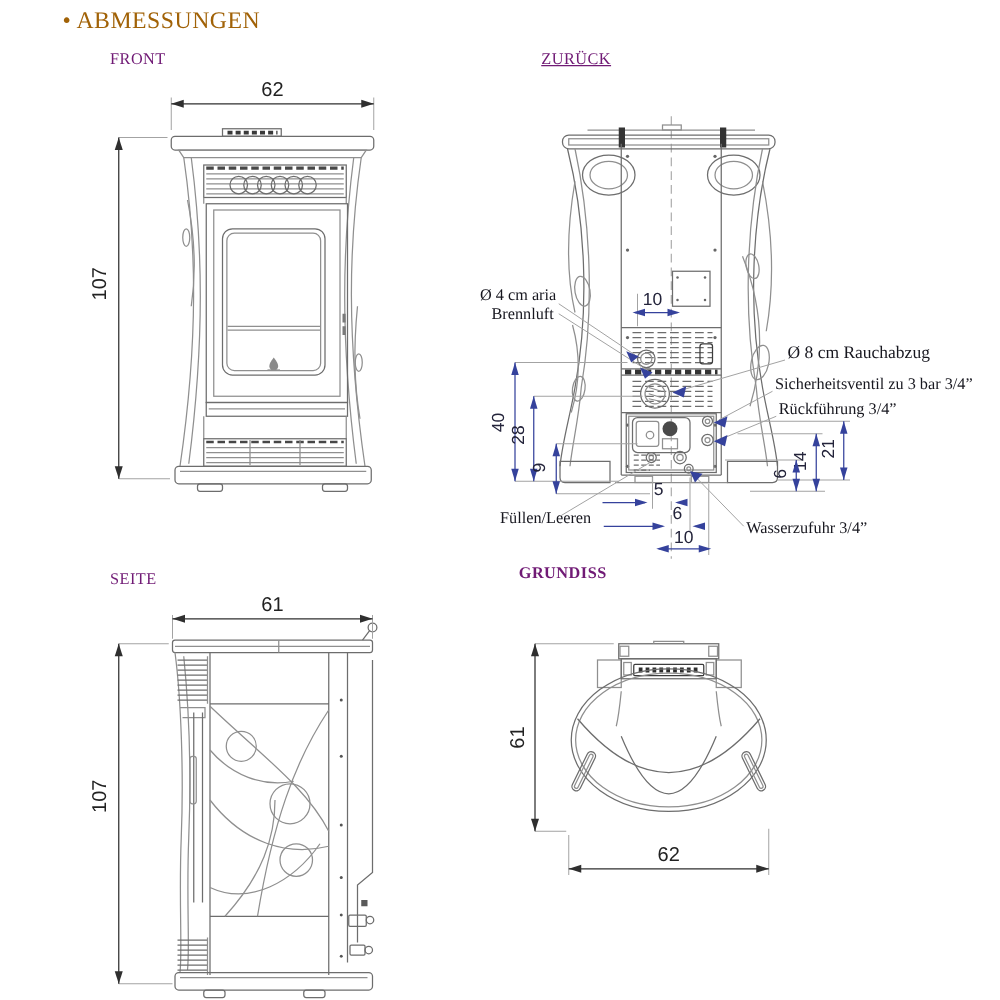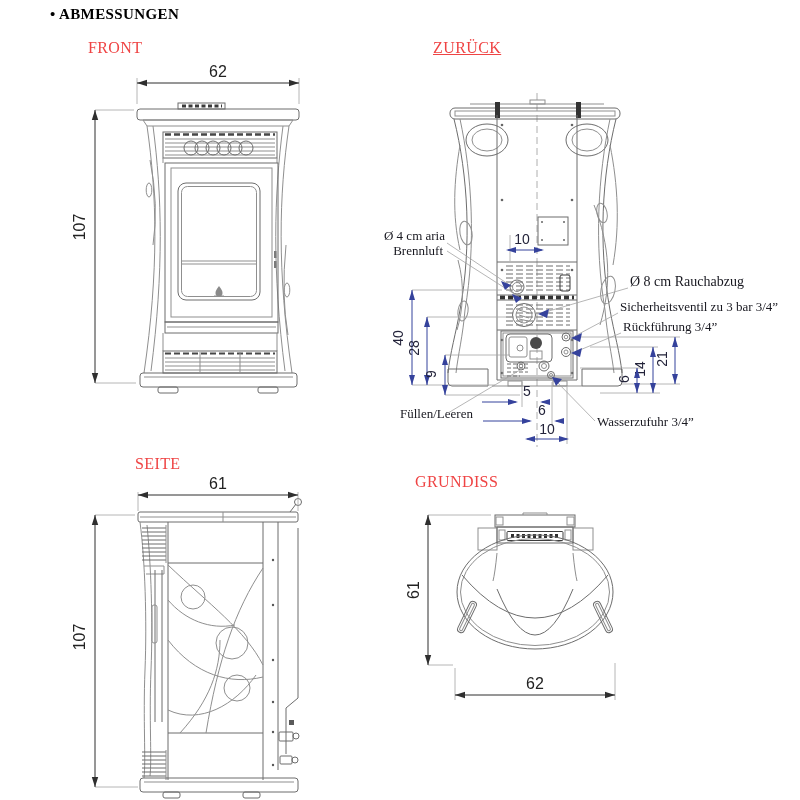--- a/index.html
+++ b/index.html
@@ -1,24 +1,24 @@
 <!DOCTYPE html>
 <html><head>
 <meta charset="utf-8">
 <style>
   html,body { margin:0; padding:0; }
   body { width:800px; height:800px; background:#ffffff; position:relative; overflow:hidden;
          font-family:"Liberation Serif", serif; }
-  .title { position:absolute; left:50px; top:6px; font-weight:bold; font-size:15px;
-           color:#000000; letter-spacing:0.4px; }
-  .view-label { position:absolute; font-size:16px; color:#ef4444; letter-spacing:0.4px; }
+  .title { position:absolute; left:50px; top:6px; font-weight:normal; font-size:19px;
+           color:#a16207; letter-spacing:0.4px; }
+  .view-label { position:absolute; font-size:13px; color:#701a75; letter-spacing:0.4px; }
   #lbl-front { left:88px;  top:39px; }
   #lbl-back  { left:433px; top:39px;text-decoration:underline; }
-  #lbl-side  { left:88px;  top:455px;margin-left:47px; }
-  #lbl-plan  { left:415px; top:473px; }
+  #lbl-side  { left:88px;  top:455px; }
+  #lbl-plan  { left:415px; top:450px;font-weight:bold; }
   svg { position:absolute; overflow:visible; }
   #svg-front { left:60px;  top:55px; }
   #svg-back  { left:370px; top:85px; }
   #svg-side  { left:60px;  top:470px; }
   #svg-plan  { left:405px; top:495px; }
   .s   { stroke:#8f8f8f; stroke-width:1; fill:none; }
   .s2  { stroke:#6d6d6d; stroke-width:1; fill:none; }
   .sd  { stroke:#3c3c3c; stroke-width:1; fill:none; }
   .dimk { stroke:#2f2f2f; stroke-width:1; fill:none; }
   .dimb { stroke:#35429c; stroke-width:1; fill:none; }

